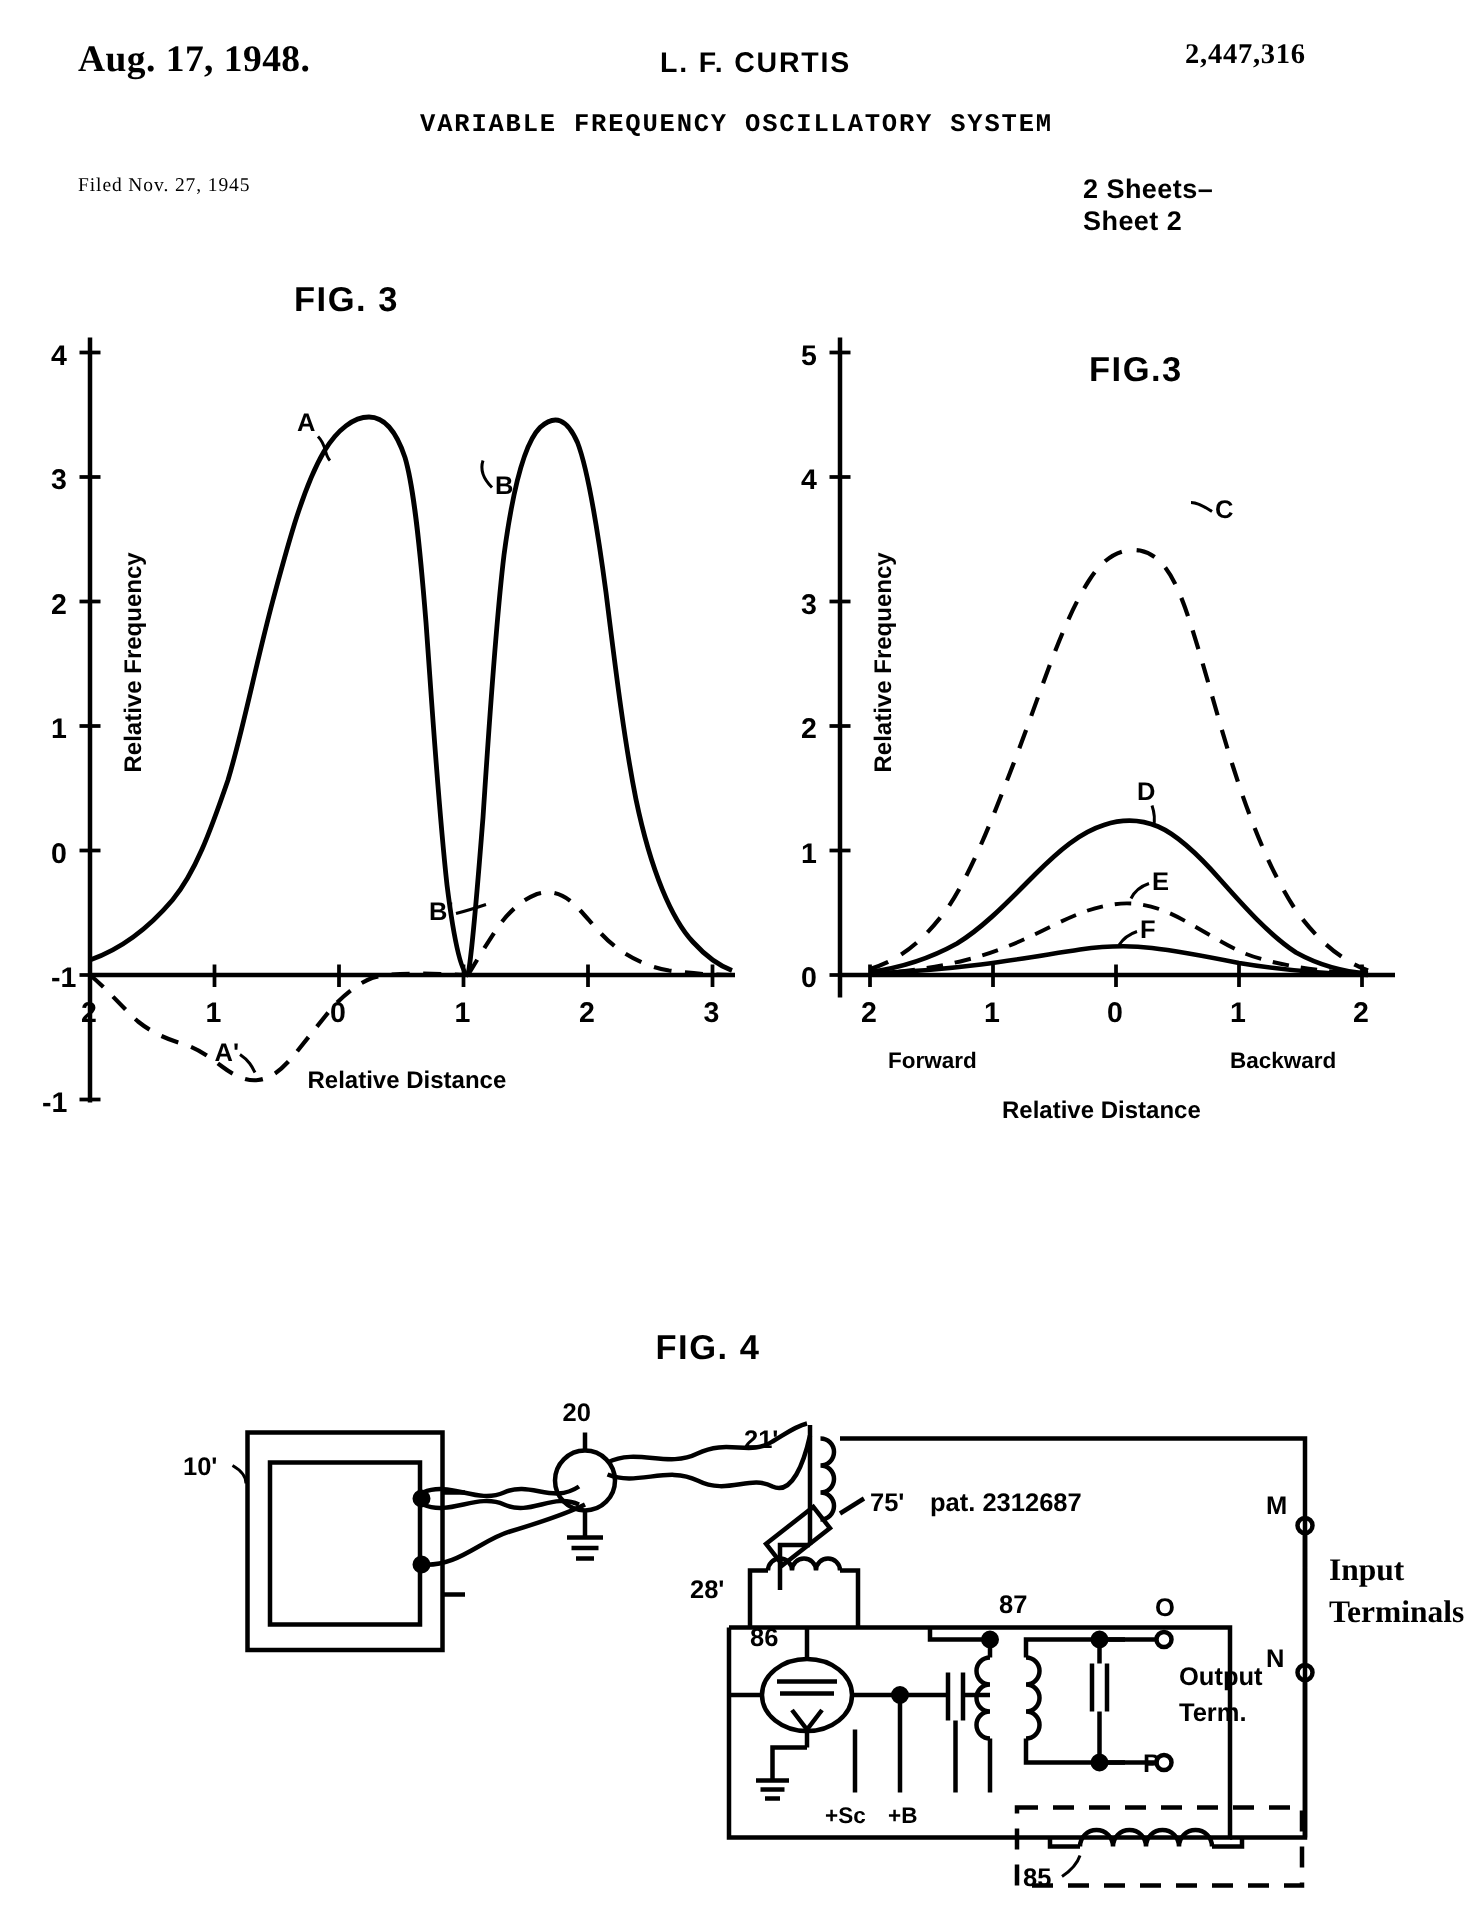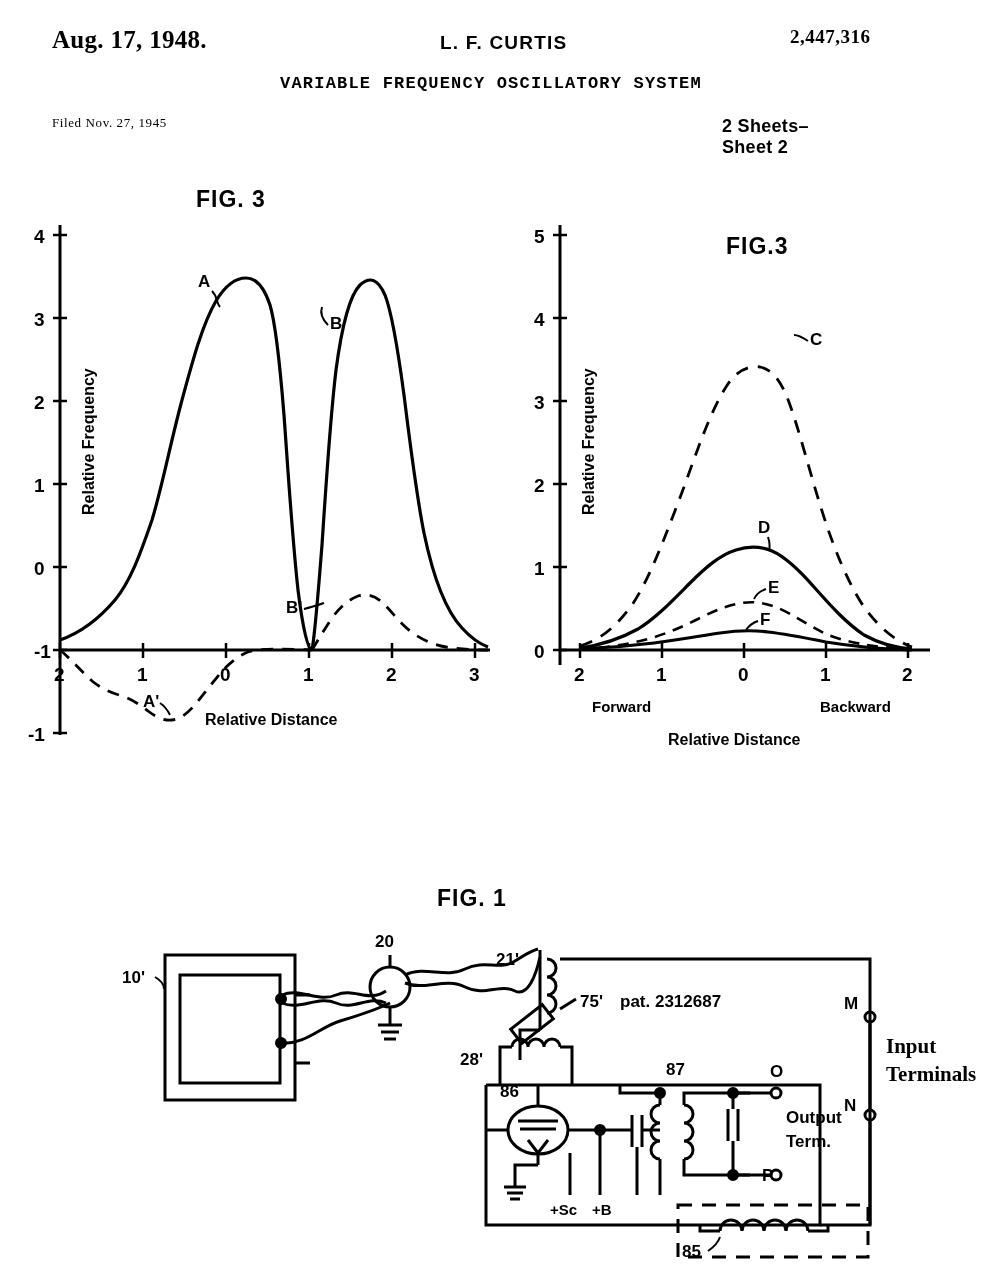--- a/index.html
+++ b/index.html
@@ -132,21 +132,21 @@
 
   <div class="hdr-date">Aug. 17, 1948.</div>
   <div class="hdr-inventor">L. F. CURTIS</div>
   <div class="hdr-patnum">2,447,316</div>
   <div class="hdr-title">VARIABLE FREQUENCY OSCILLATORY SYSTEM</div>
   <div class="hdr-filed">Filed Nov. 27, 1945</div>
   <div class="hdr-sheets">2 Sheets–Sheet 2</div>
 
   <div class="fig-caption" id="fig2-caption">FIG. 3</div>
   <div class="fig-caption" id="fig3-caption">FIG.3</div>
-  <div class="fig-caption" id="fig4-caption">FIG. 1</div>
+  <div class="fig-caption" id="fig4-caption">FIG. 4</div>
 
   <div class="chart-wrap" id="fig2-chart">
     <svg width="480" height="545" viewBox="0 0 480 545">
 
       <line x1="40" y1="10" x2="40" y2="520" stroke="#000" stroke-width="3"></line>
       <line x1="40" y1="435" x2="470" y2="435" stroke="#000" stroke-width="3"></line>
 
       <g stroke="#000" stroke-width="2.5">
         <line x1="33" y1="20" x2="47" y2="20"></line>
         <line x1="33" y1="103" x2="47" y2="103"></line>

